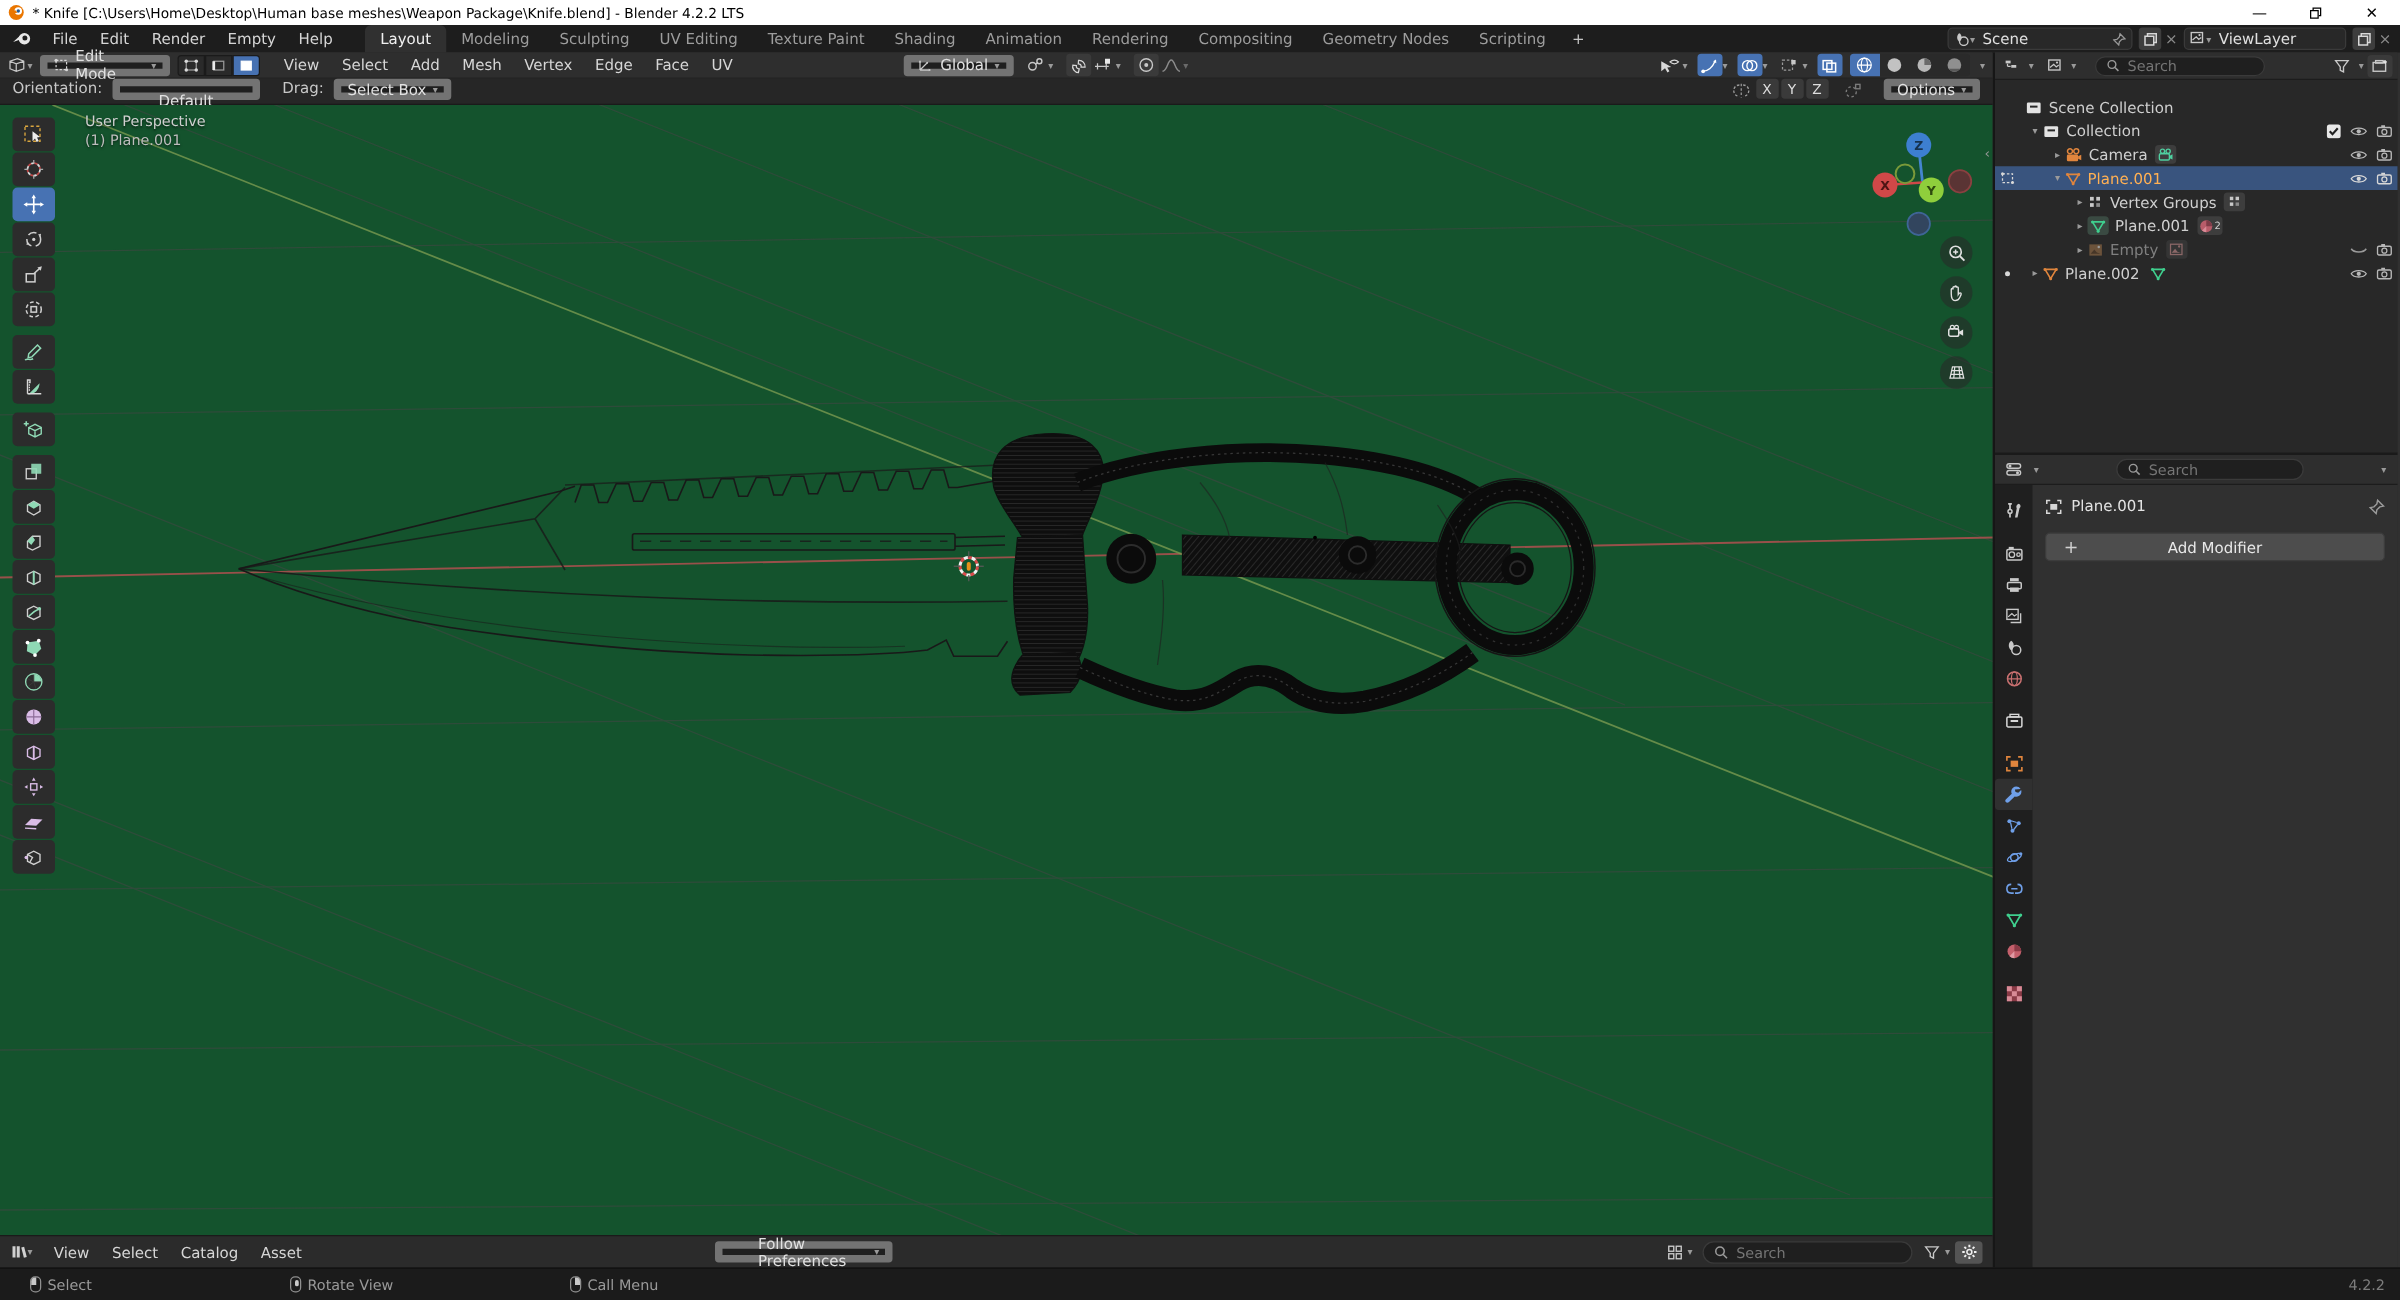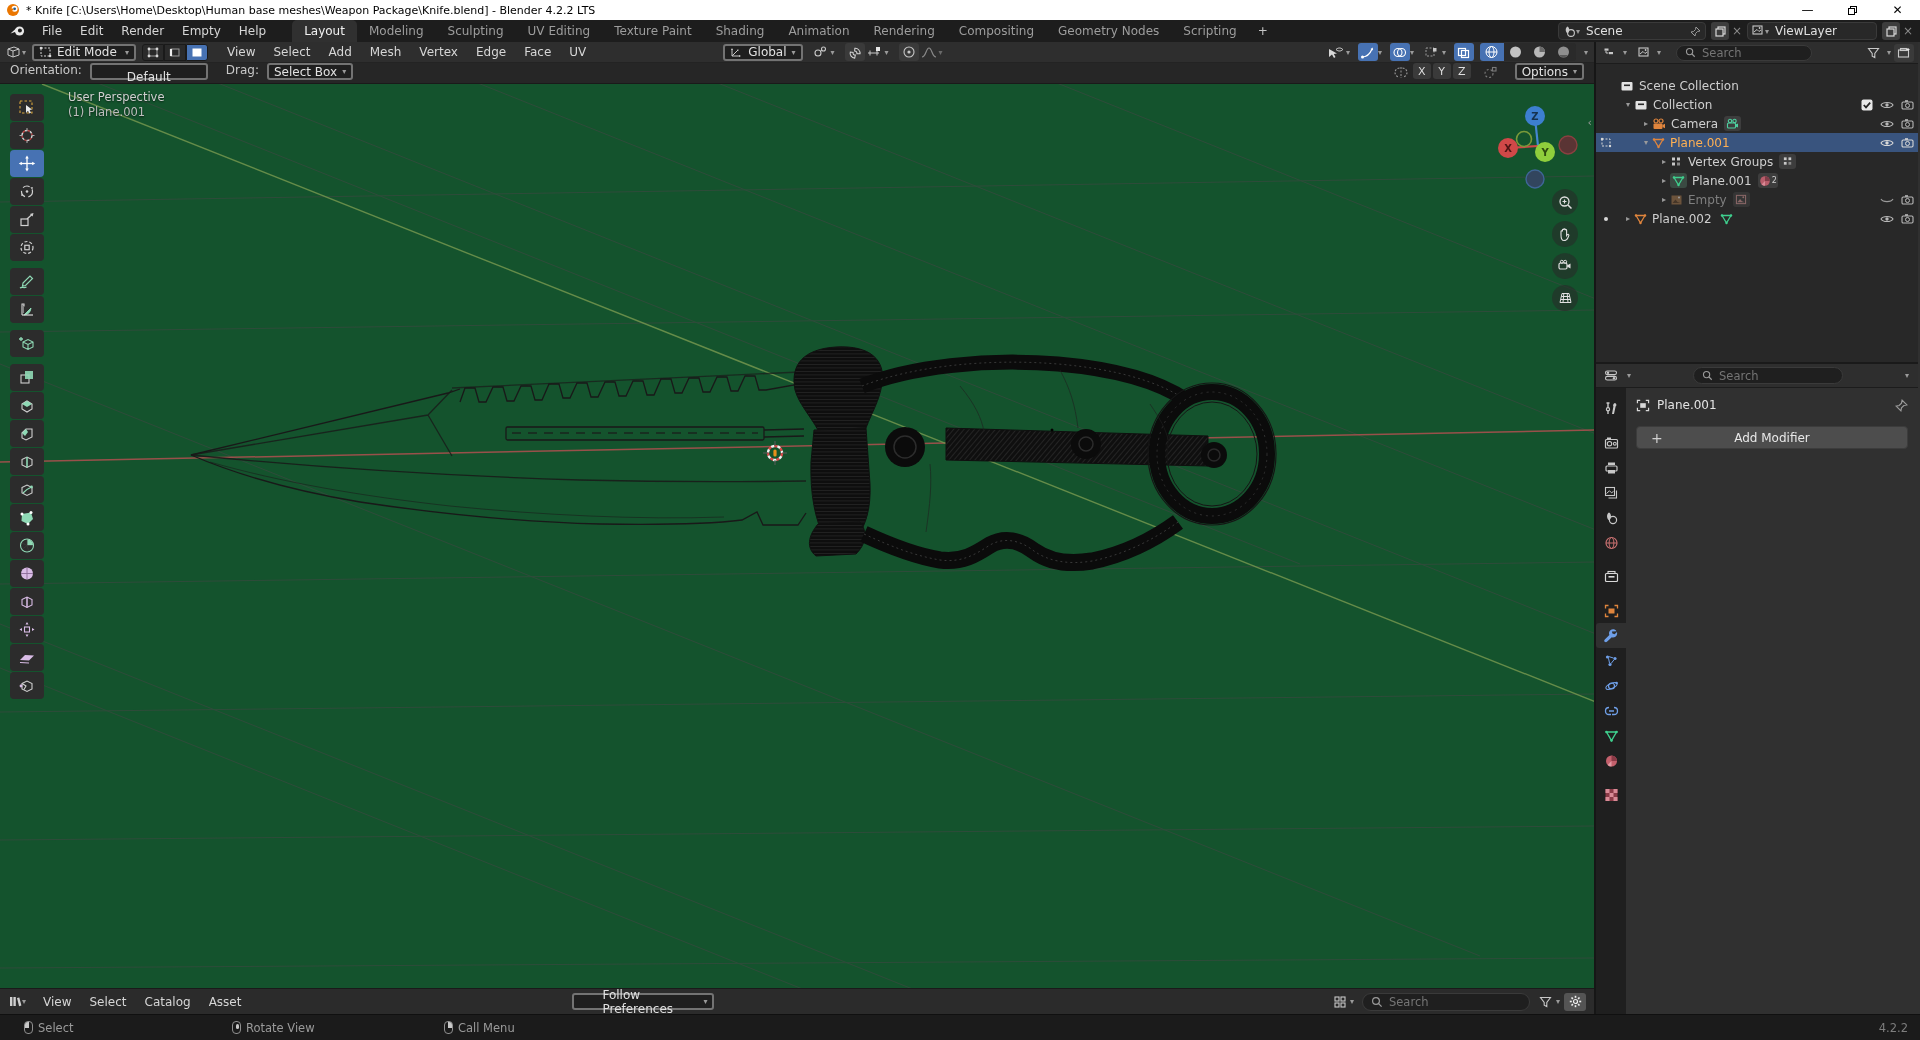--- a/index.html
+++ b/index.html
@@ -33,21 +33,21 @@
   .sqbtn { width:18px; height:18px; display:flex; align-items:center; justify-content:center; background:#3d3d3d; border-radius:3px; margin-left:2px; }
   .xbtn { color:#8a8a8a; width:16px; text-align:center; }
 
   
   .main { display:flex; height:972px; }
   .left { width:1596px; display:flex; flex-direction:column; border-right:2px solid #161616; }
 
   .vh { height:21px; background:#2e2e2e; display:flex; align-items:center; border-bottom:1px solid #232323; }
   .vt { height:21px; background:#262626; display:flex; align-items:flex-start; border-bottom:1px solid #1a1a1a; }
   .hmenu { padding:0 9px; color:#d6d6d6; }
-  .dd { display:flex; align-items:center; height:17px; background:#1f1f1f; border:2px solid #737373; border-radius:3px; padding:0 5px; gap:5px; color:#e2e2e2; }
+  .dd { display:flex; align-items:center; height:17px; background:#1f1f1f; border:6px solid #737373; border-radius:3px; padding:0 5px; gap:5px; color:#e2e2e2; }
   .caret { font-size:8px; color:#9a9a9a; }
   .modegrp { display:flex; margin-left:6px; }
   .modebtn { width:22px; height:17px; background:#2a2a2a; border:1px solid #1a1a1a; display:flex; align-items:center; justify-content:center; }
   .modebtn:first-child { border-radius:3px 0 0 3px; }
   .modebtn:last-child { border-radius:0 3px 3px 0; }
   .modebtn.on { background:#4772b3; }
   .icbtn { display:flex; align-items:center; justify-content:center; height:18px; min-width:20px; border-radius:3px; }
   .icbtn.on { background:#4772b3; }
   .shadegrp { display:flex; background:#2a2a2a; border-radius:3px; margin-left:6px; }
   .shadegrp .icbtn { border-radius:0; width:24px; }
@@ -1188,21 +1188,21 @@
           <i></i>
         </span>
       <span>Select</span>
     </span>
     <span class="hint" style="left:232px">
       <span class="mouseic m-m">
           <i></i>
         </span>
       <span>Rotate View</span>
     </span>
-    <span class="hint" style="left:444px">
+    <span class="hint" style="left:456px">
       <span class="mouseic m-r">
           <i></i>
         </span>
       <span>Call Menu</span>
     </span>
     <span class="ver">4.2.2</span>
   </div>
 
 </div>
 

